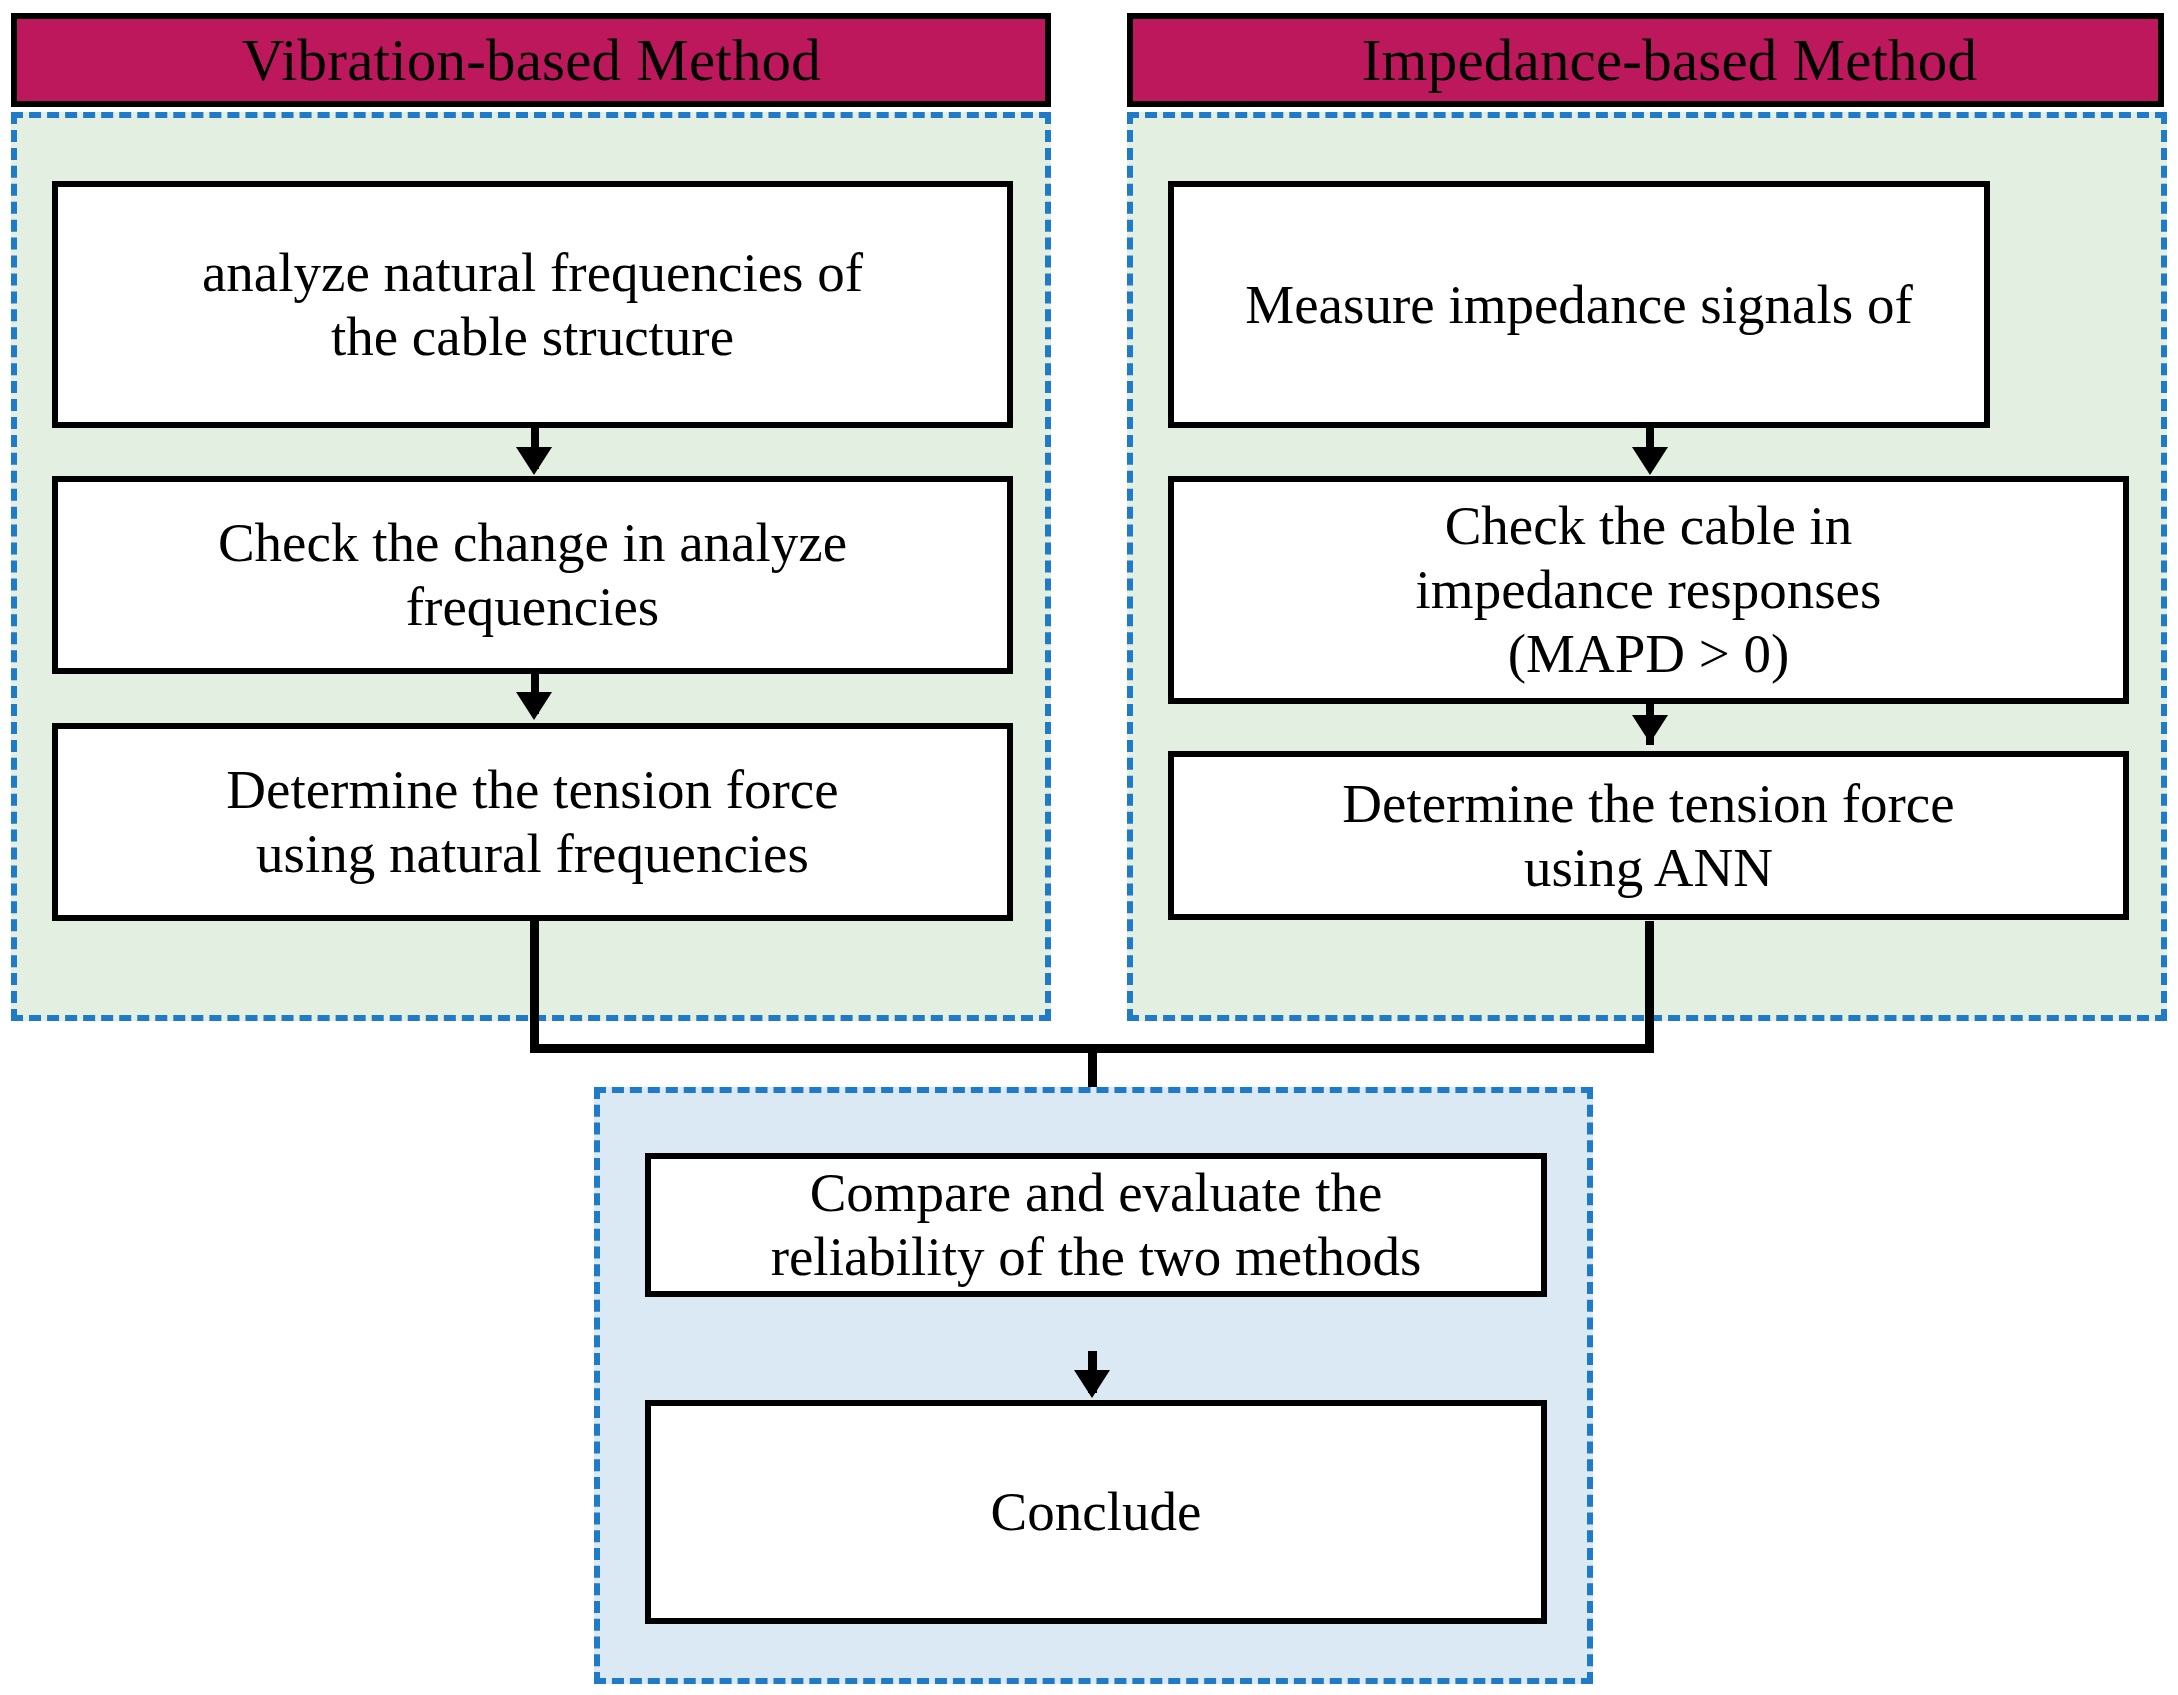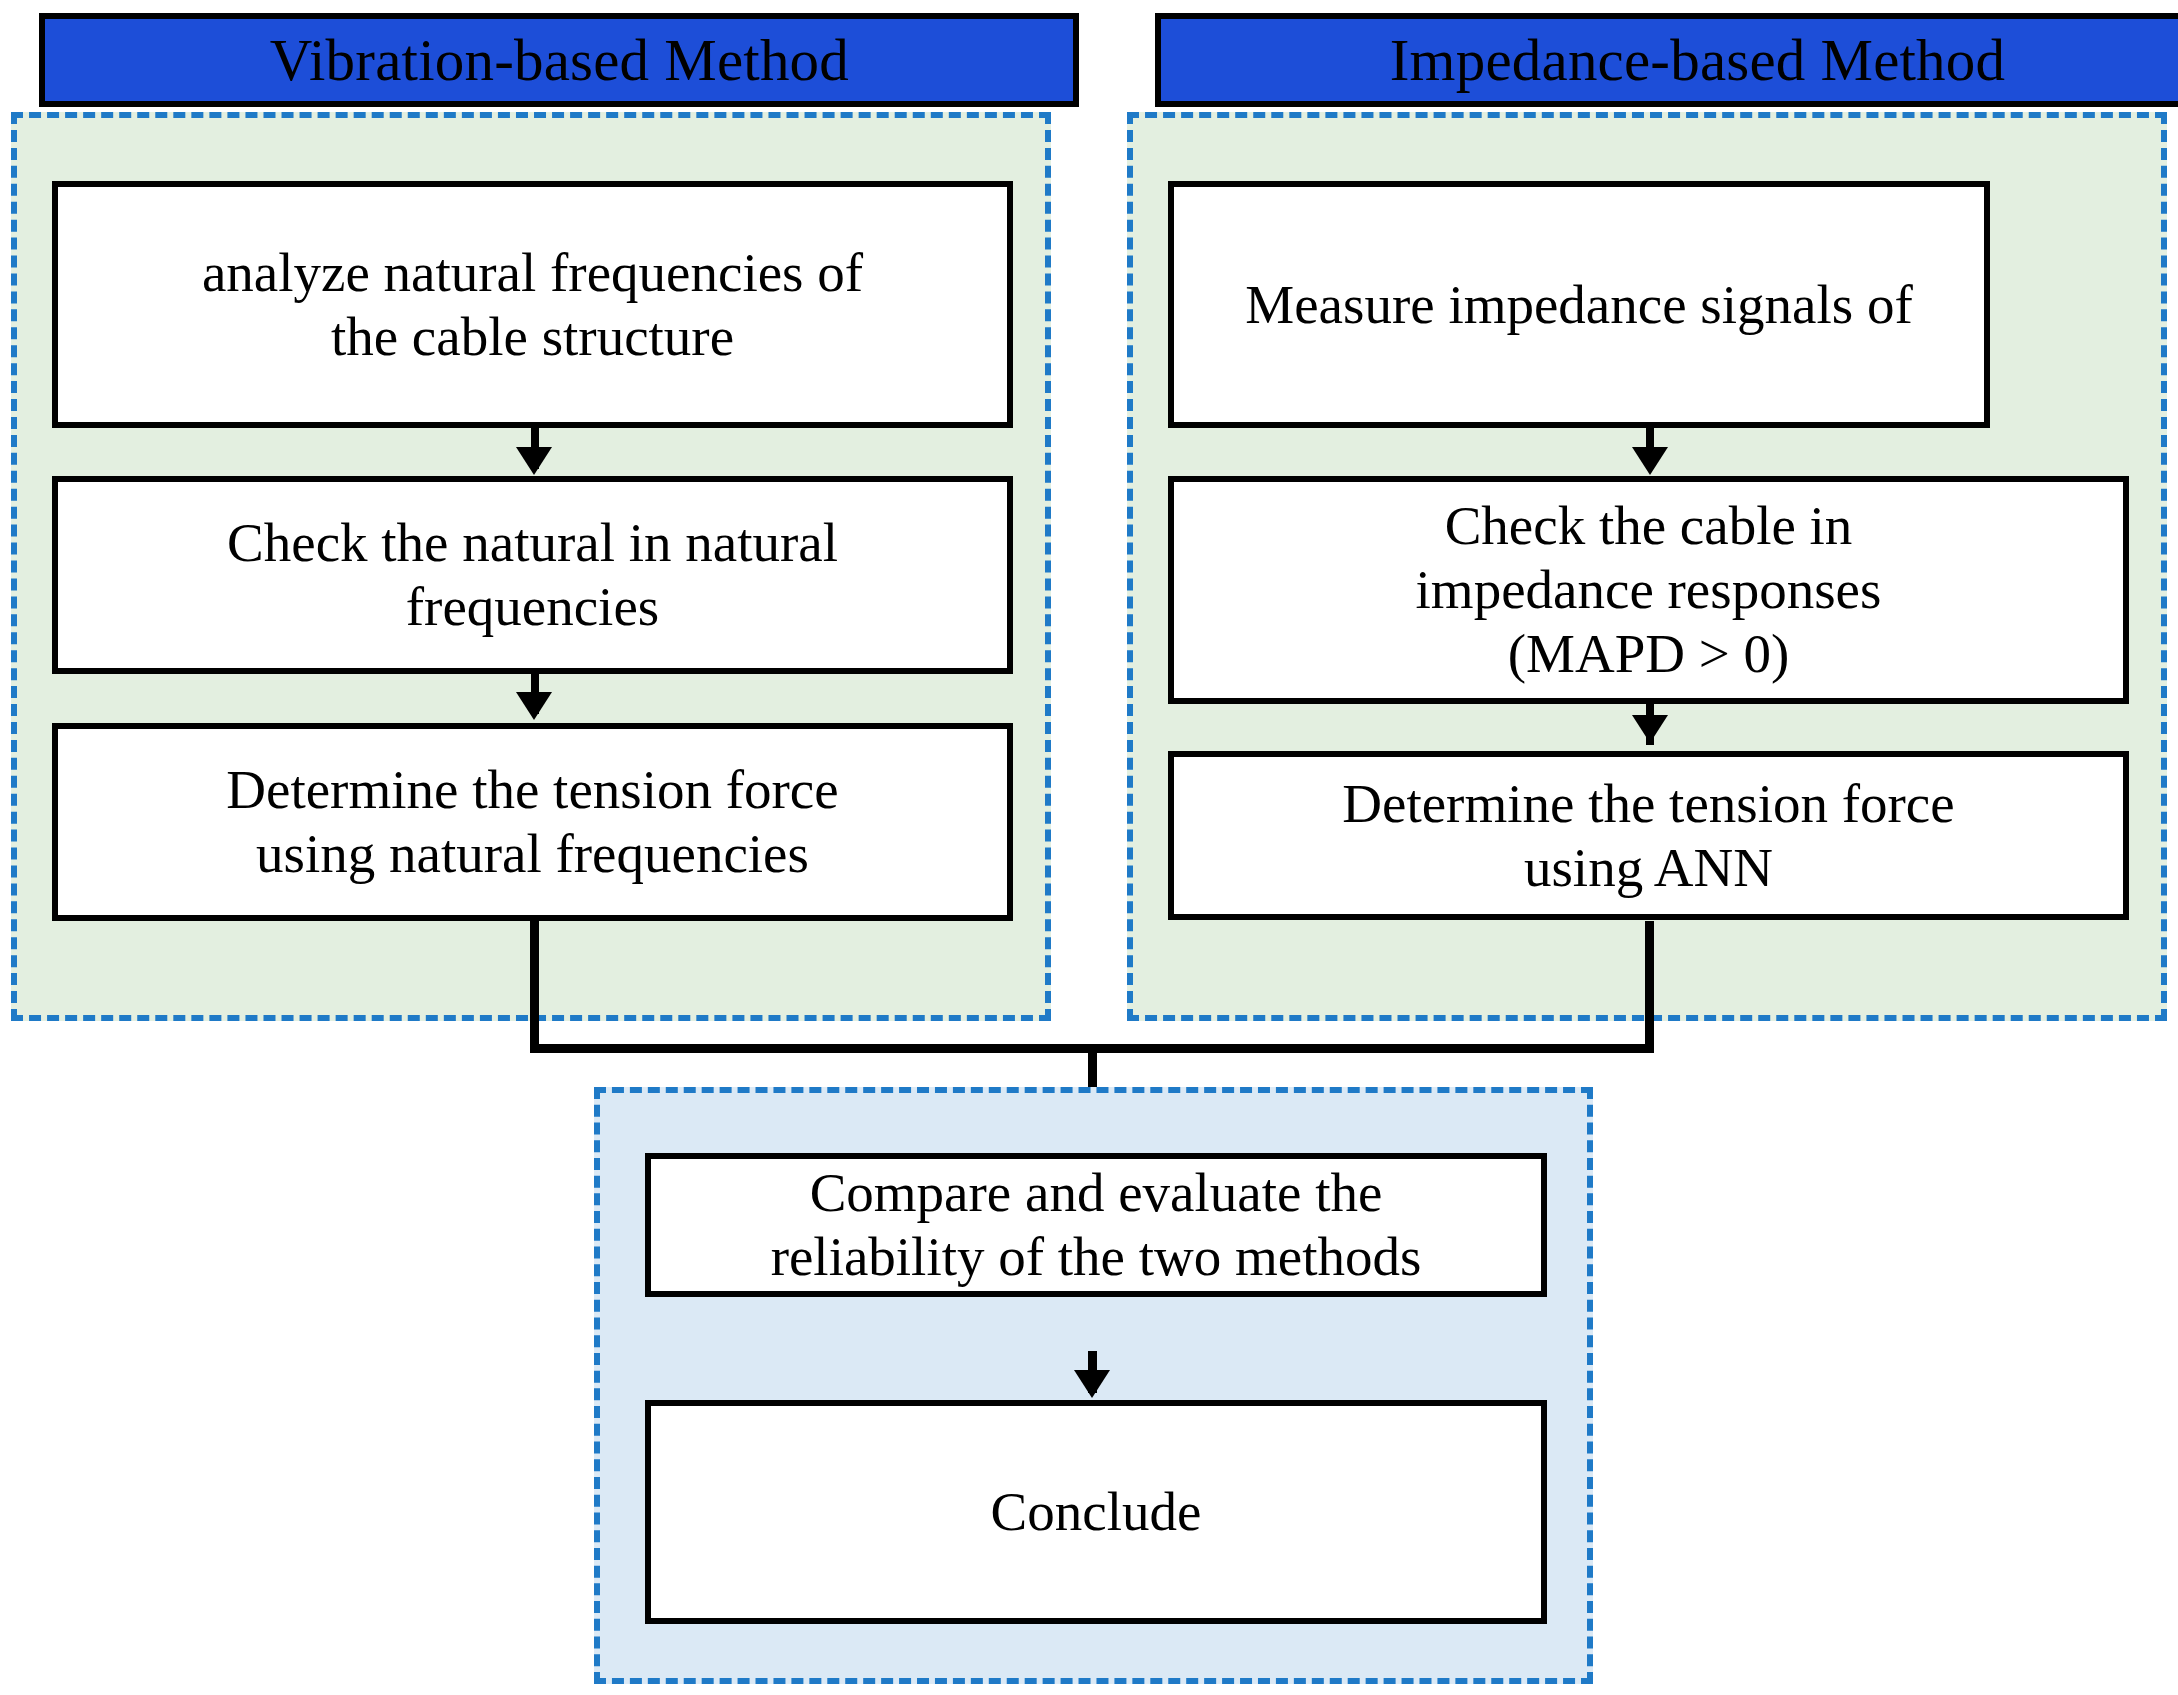--- a/index.html
+++ b/index.html
@@ -14,29 +14,28 @@
     font-family: "Liberation Serif", "DejaVu Serif", serif;
     color: #000000;
     overflow: hidden;
   }
 
   
   .abs { position: absolute; box-sizing: border-box; }
 
   
   .col-header {
-    background: #1d4ed8;
+    background: #be185d;
     border: 6.7px solid #000000;
     display: flex;
     align-items: center;
     justify-content: center;
     font-size: 59px;
     line-height: 1.1;
     letter-spacing: 0.2px;
-    margin-left: 28px;
   }
 
   
   .panel {
     border: 6.7px dashed #1f7ac7;
     background: #e3efe0;
   }
   .panel-blue {
     border: 6.7px dashed #1f7ac7;
     background: #dbe9f5;
@@ -91,21 +90,21 @@
     <span>analyze natural frequencies of</span>
     <span>the cable structure</span>
   </div>
 </div>
 
 <div class="abs vline" style="left:531px; top:428px; width:7.6px; height:41px;"></div>
 <div class="abs arrowhead" style="left:516px; top:447px;"></div>
 
 <div class="abs pbox" style="left:52px; top:476px; width:961px; height:198px;">
   <div>
-    <span>Check the natural in natural</span>
+    <span>Check the change in analyze</span>
     <span>frequencies</span>
   </div>
 </div>
 
 <div class="abs vline" style="left:531px; top:673px; width:7.6px; height:41px;"></div>
 <div class="abs arrowhead" style="left:516px; top:692px;"></div>
 
 <div class="abs pbox" style="left:52px; top:723px; width:961px; height:198px;">
   <div>
     <span>Determine the tension force</span>

